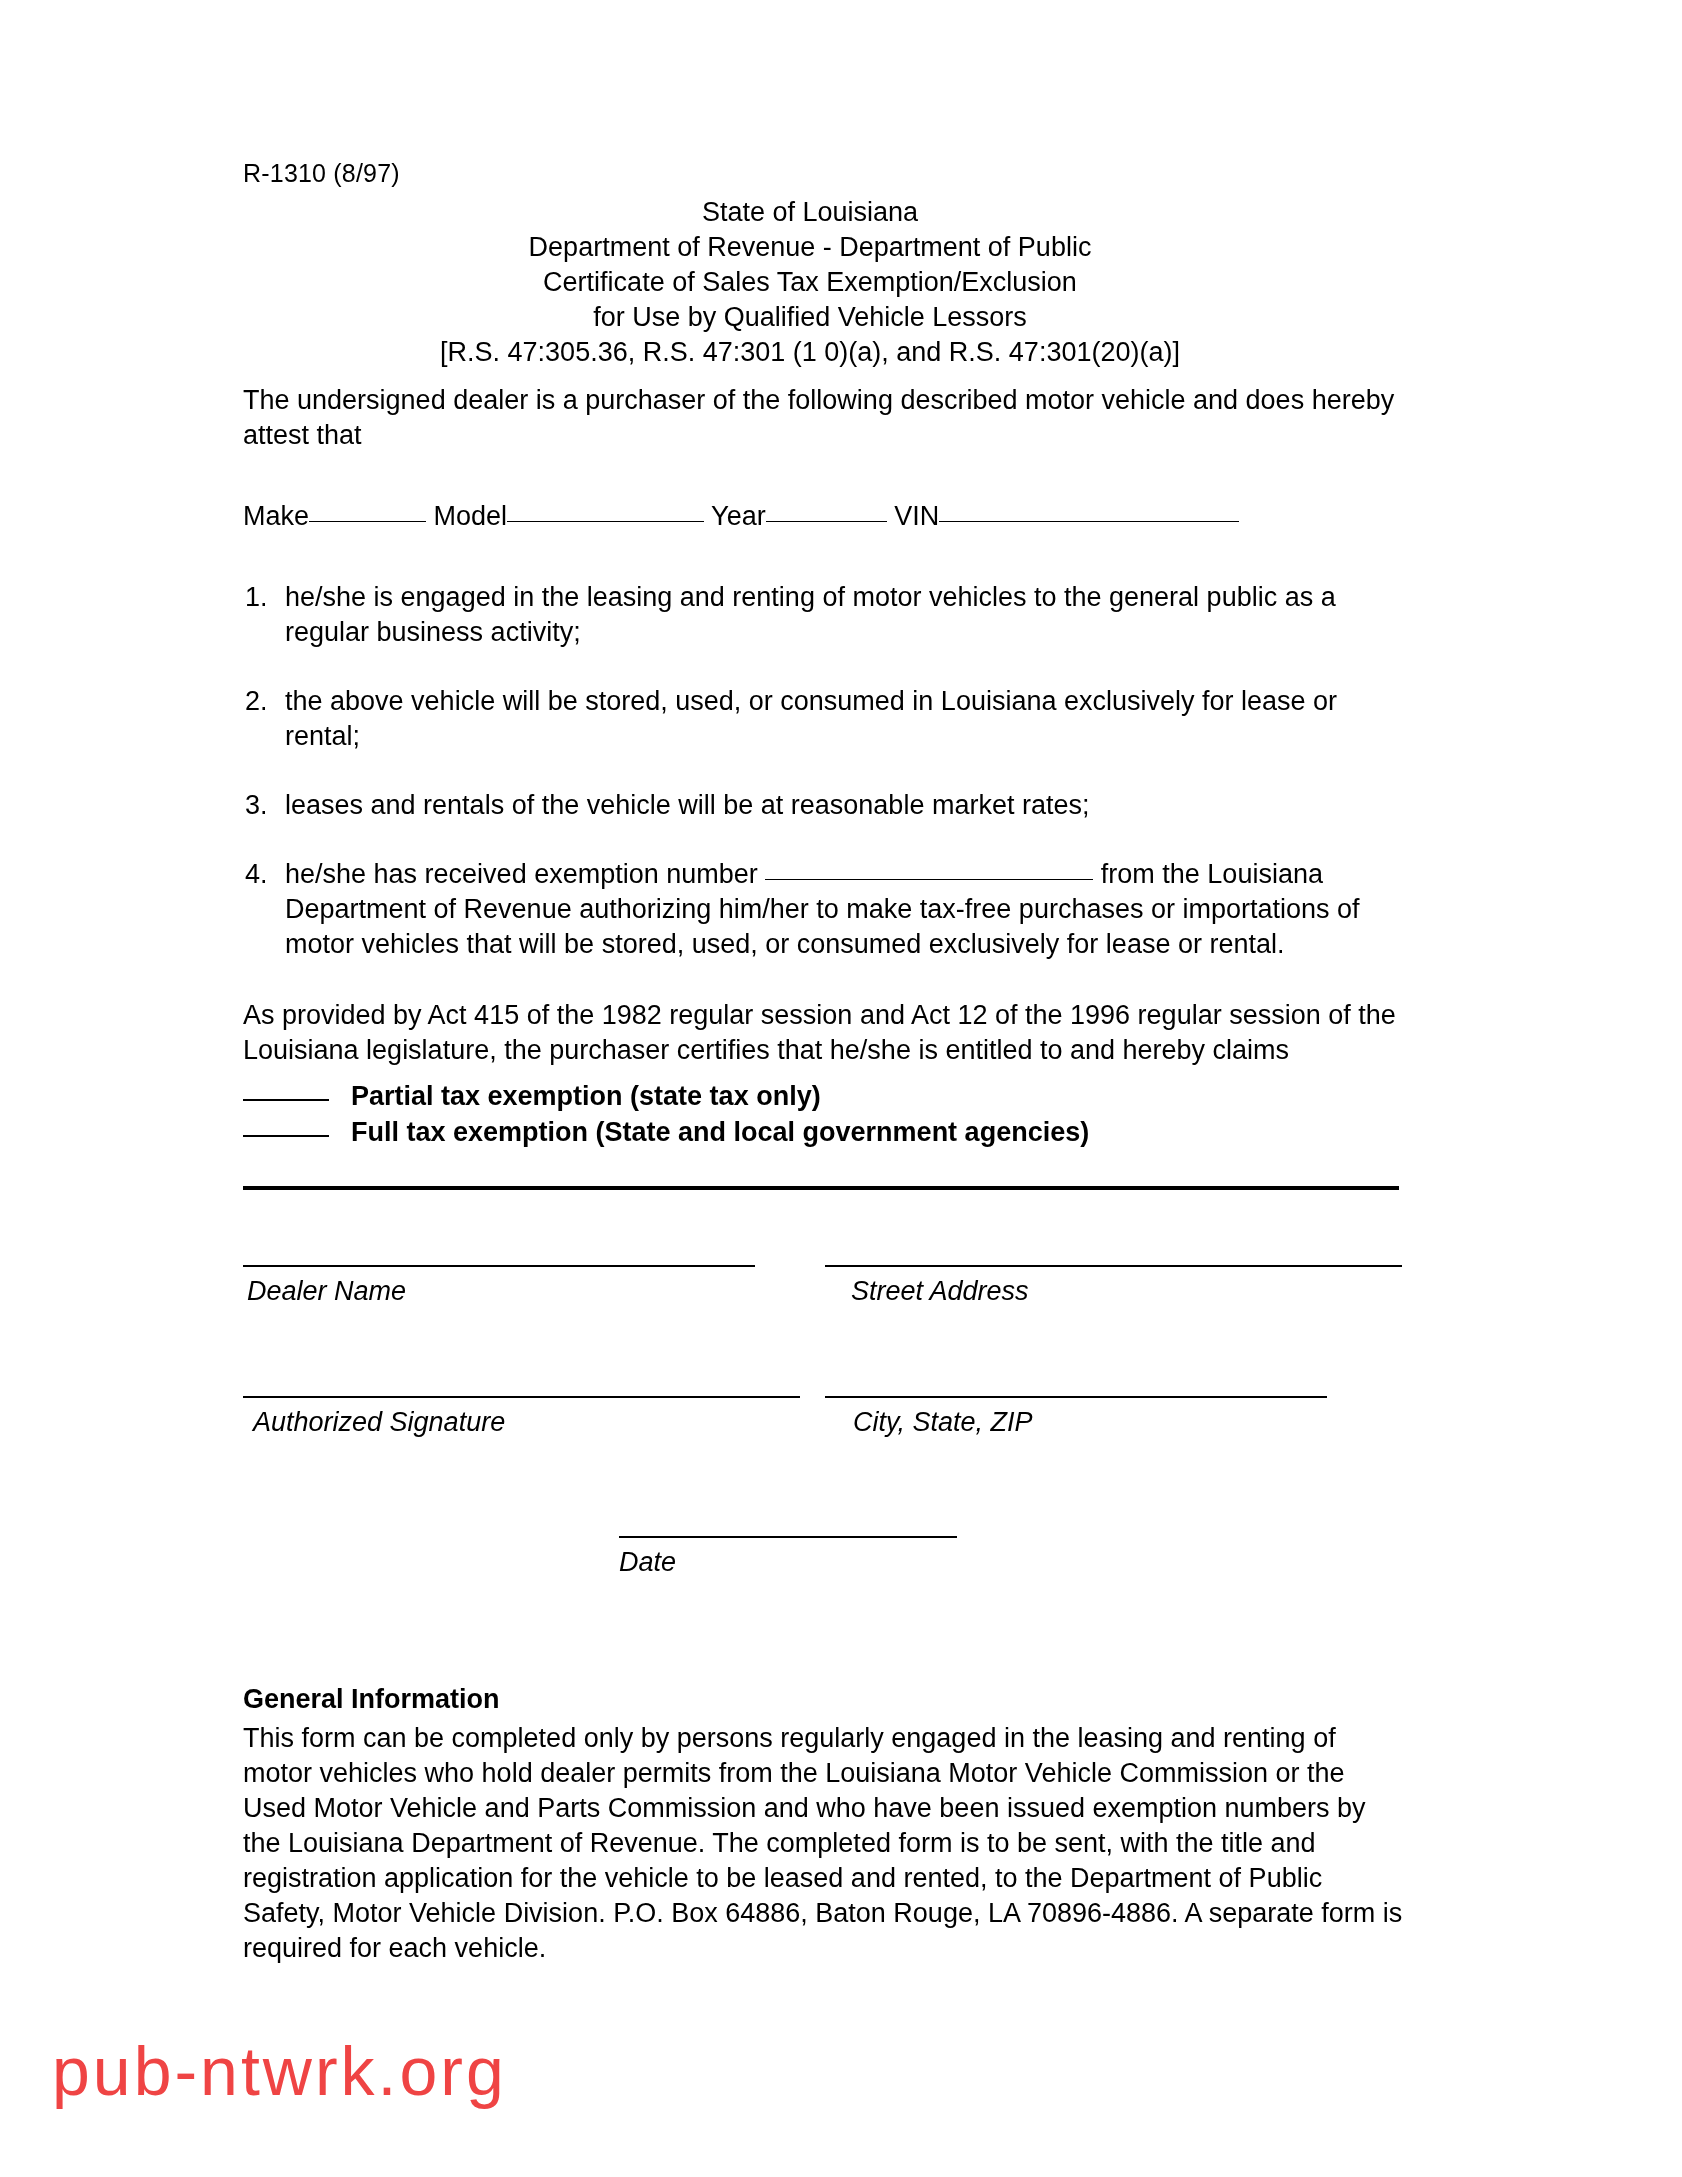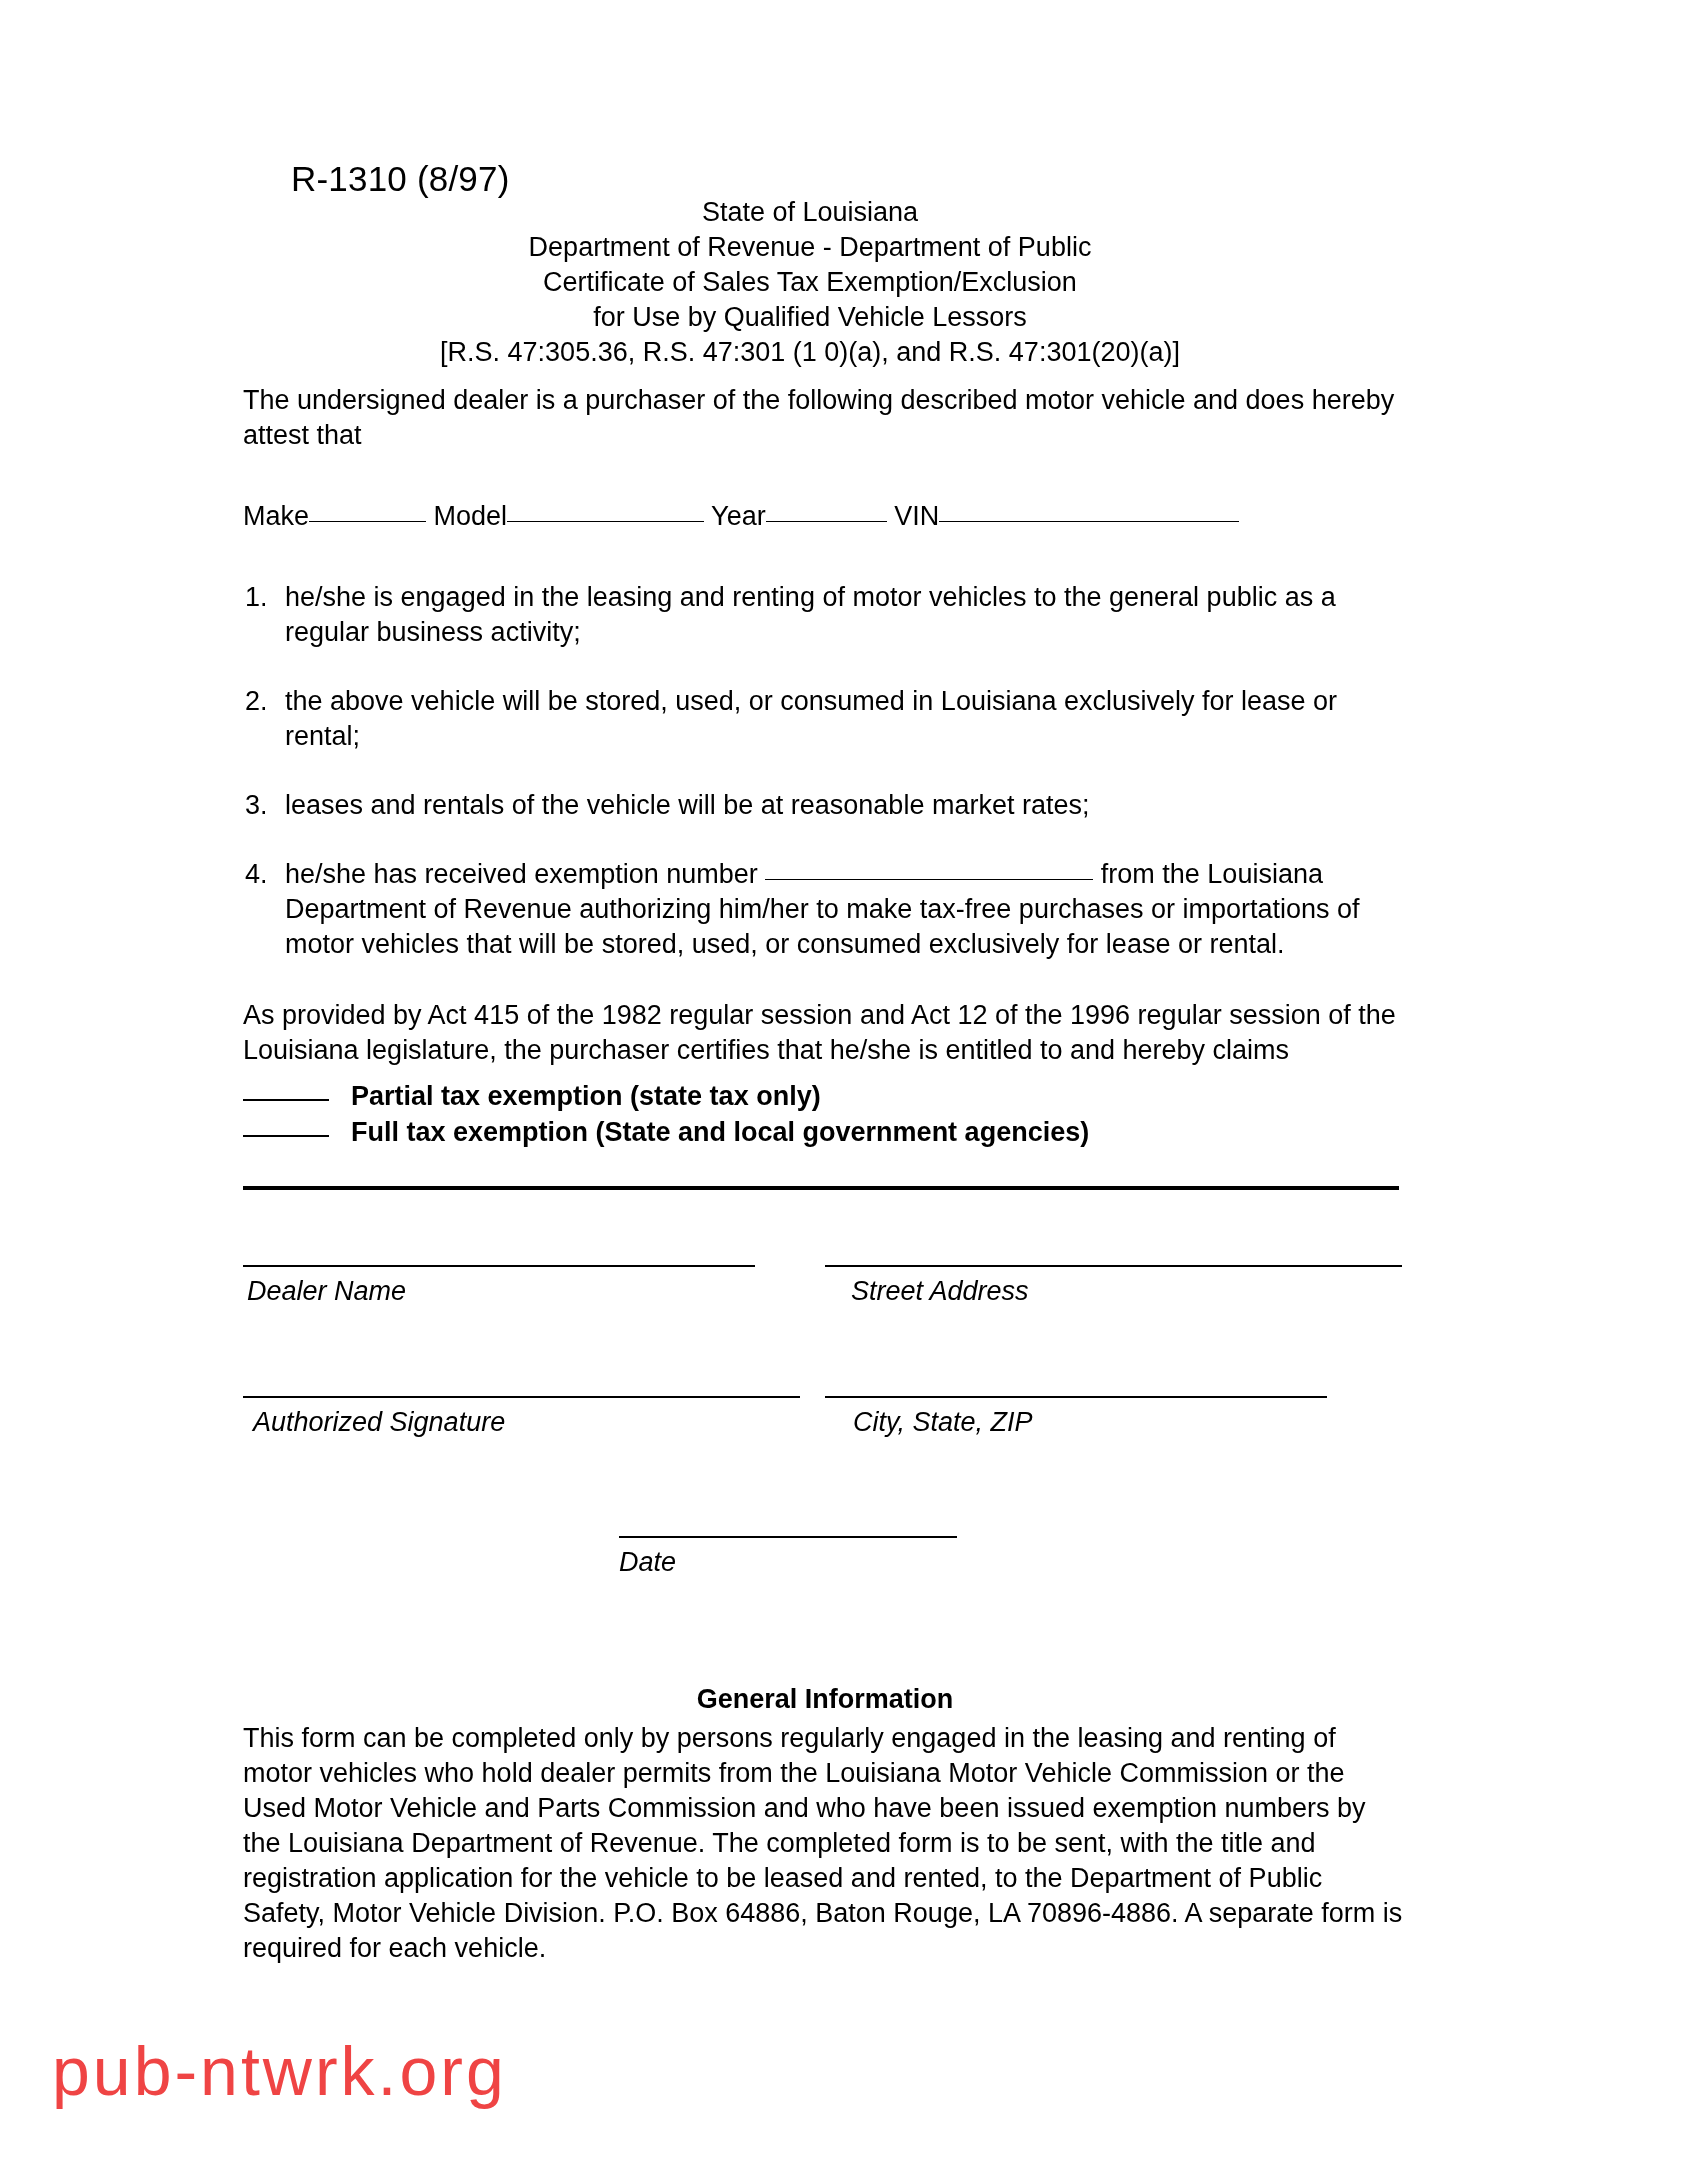--- a/index.html
+++ b/index.html
@@ -21,23 +21,22 @@
     left: 243px;
     top: 0;
     width: 1194px;
   }
 
   
   .form-no {
     position: absolute;
     left: 0;
     top: 159px;
-    font-size: 35px;
+    font-size: 25px;
     letter-spacing: 0.2px;
-    margin-left: 48px;
   }
 
   
   .title-block {
     position: absolute;
     left: 0;
     top: 195px;
     width: 1134px;
     text-align: center;
     font-size: 27px;
@@ -163,21 +162,20 @@
   
   .geninfo {
     position: absolute;
     left: 0;
     top: 1682px;
     width: 1164px;
     font-size: 27px;
     line-height: 35px;
   }
   .geninfo-title {
-    text-align: center;
     font-weight: bold;
     font-size: 27px;
     margin-bottom: 4px;
   }
   .geninfo-body { text-align: left; }
 
   
   .watermark {
     position: absolute;
     left: 52px;

